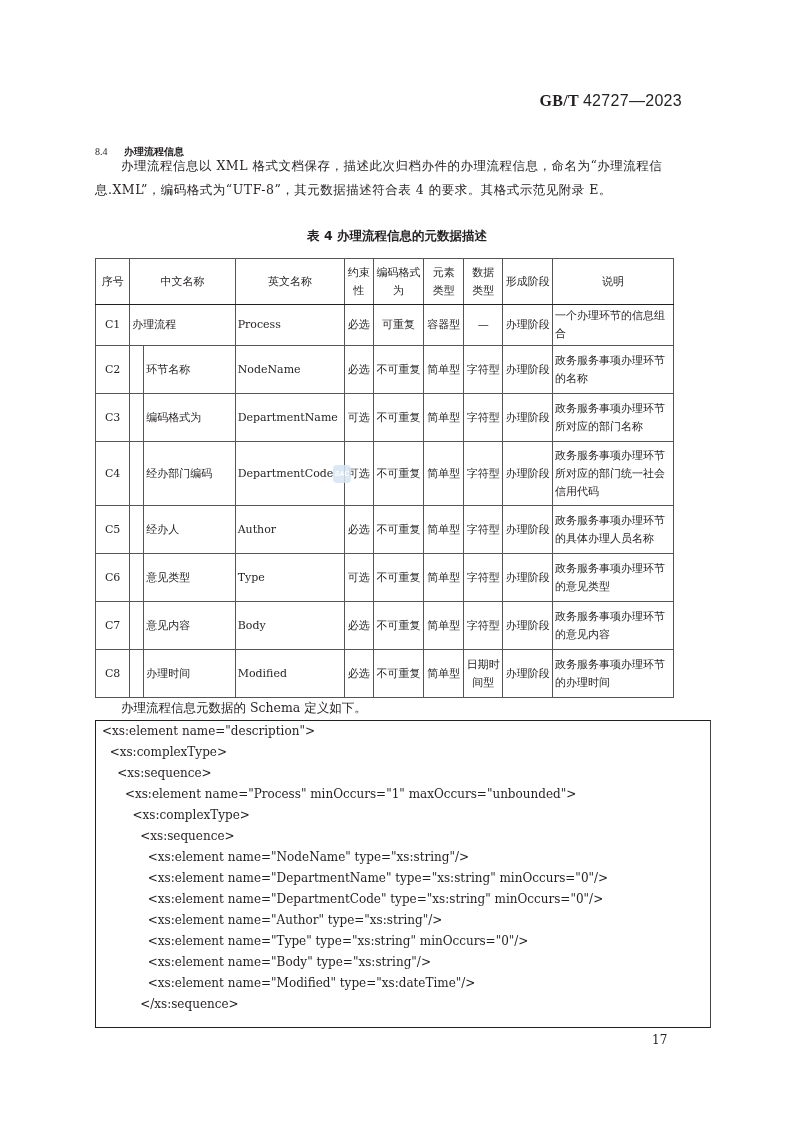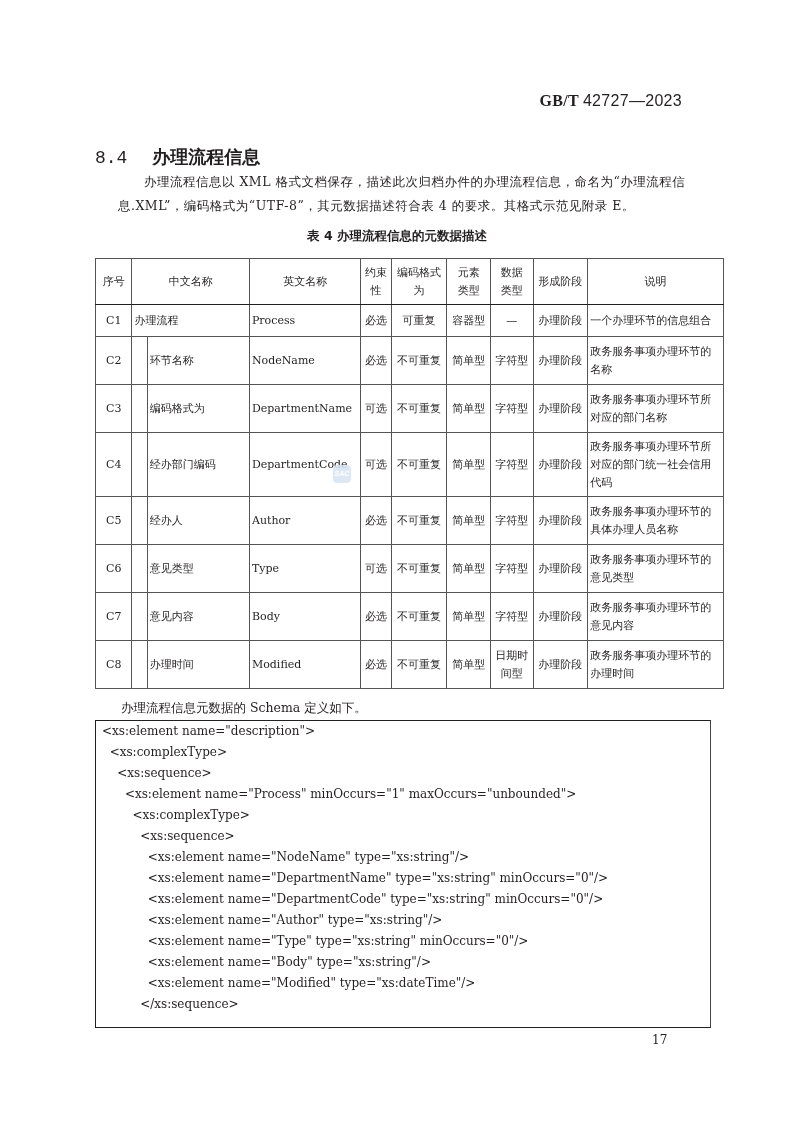--- a/index.html
+++ b/index.html
@@ -1,29 +1,29 @@
 <!DOCTYPE html>
 <html><head>
   <meta charset="utf-8">
   <style>
     html, body { margin: 0; padding: 0; background: #ffffff; }
     body { width: 794px; height: 1122px; position: relative; overflow: hidden;
       font-family: "DejaVu Serif", "Liberation Serif", serif; color: #231f20; }
     .std-code { position: absolute; right: 112px; top: 92px; font-size: 16px; font-weight: bold;
       font-family: "Liberation Serif", serif; letter-spacing: 0.3px; }
     .std-code .num { font-family: "Liberation Sans", sans-serif; font-weight: normal; }
-    .section-heading { position: absolute; left: 95px; top: 145px; font-size: 18px;
-      font-family: Liberation Mono, monospace; font-weight: bold; text-align: center; }
+    .section-heading { position: absolute; left: 95px; top: 145px; font-size: 10px;
+      font-family: Liberation Serif, serif; font-weight: bold; text-align: center; }
     .section-heading .sec-num { font-weight: normal; margin-right: 14px; }
     .para { position: absolute; left: 95px; width: 620px; font-size: 12.5px; line-height: 24px; }
-    .para1 { top: 170px; text-indent: 26px; letter-spacing: 0.5px; margin-left: 23px; }
+    .para1 { top: 154px; text-indent: 26px; letter-spacing: 0.5px; }
     .table-caption { position: absolute; left: 0; width: 794px; top: 228px; text-align: center;
       font-size: 12.5px; font-family: "DejaVu Sans", sans-serif; font-weight: bold; }
     .table-caption .cap-num { }
-    table.meta { position: absolute; left: 95px; top: 258px; width: 629px; border-collapse: collapse;
+    table.meta { position: absolute; left: 95px; top: 258px; width: 579px; border-collapse: collapse;
       font-size: 11px; border: 1.5px solid #231f20; }
     table.meta th, table.meta td { border: 1px solid #555; padding: 2px 2px; vertical-align: middle;
       font-weight: normal; line-height: 18px; }
     table.meta thead tr { height: 46px; }
     table.meta thead th { border-bottom: 1.5px solid #231f20; text-align: center; }
     table.meta td.c { text-align: center; }
     table.meta td.l { text-align: left; }
     td.indent { width: 10px; padding: 0; }
     .hdr-2line { line-height: 17px; }
     .para2 { top: 696px; text-indent: 26px; }

